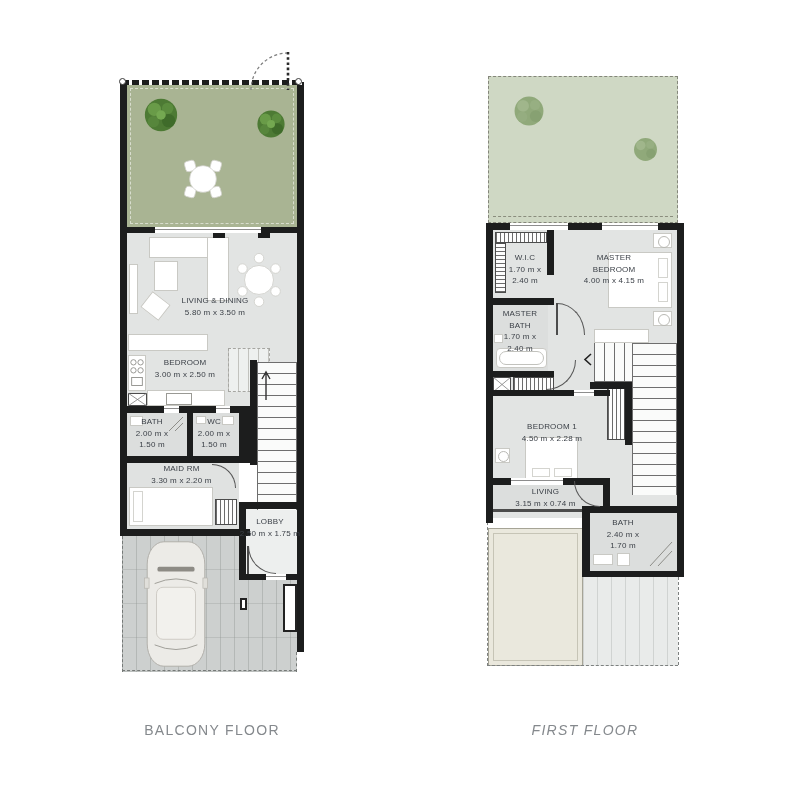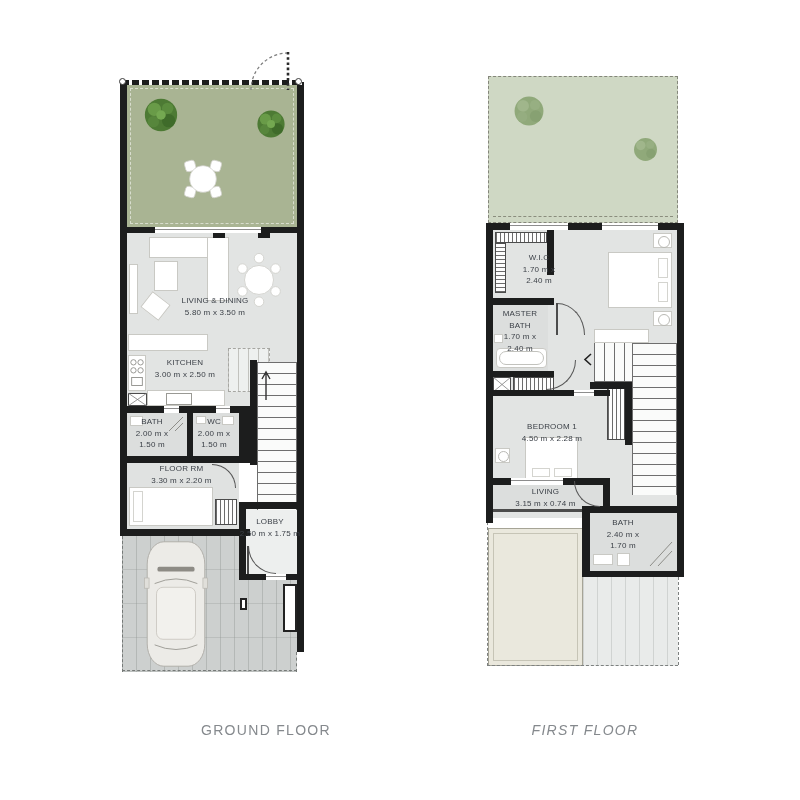--- a/index.html
+++ b/index.html
@@ -42,21 +42,21 @@
   .fence{position:absolute;height:5px;background:repeating-linear-gradient(90deg,#1c1d1d 0 7px,#fafafa 7px 10px);z-index:21;}
   .knob{position:absolute;width:7px;height:7px;border:1.4px solid #3a3a3a;border-radius:50%;background:#fff;z-index:23;box-sizing:border-box;}
   .pillow{position:absolute;background:#fff;border:1px solid #d4d4cf;box-sizing:border-box;}
   svg{display:block;}
 </style>
 </head>
 <body>
 
 <div class="canvas">
 
-  <div class="plan" style="left:120px;top:50px;width:184px;height:645px;padding-left:36px;">
+  <div class="plan" style="left:120px;top:50px;width:184px;height:645px;">
 
     <svg class="abs" style="left:128px;top:0;width:46px;height:42px;z-index:30;" viewBox="0 0 46 42">
       <path d="M3,40 A37,37 0 0 1 40,3" fill="none" stroke="#7d7d7d" stroke-width="1.2" stroke-dasharray="3 2.5"></path>
       <line x1="40" y1="2" x2="40" y2="40" stroke="#2a2a2a" stroke-width="2.6" stroke-dasharray="2.6 2.6"></line>
     </svg>
 
     <div class="fence" style="left:2px;top:30px;width:180px;"></div>
     <div class="knob" style="left:-1px;top:28px;"></div>
     <div class="knob" style="left:175px;top:28px;"></div>
     <div class="garden" style="left:7px;top:35px;width:170px;height:142px;">
@@ -133,21 +133,21 @@
     </div>
     <div class="furn" style="left:27px;top:340px;width:78px;height:16px;">
       <div class="abs" style="left:18px;top:2px;width:24px;height:10px;border:1px solid #9a9a95;"></div>
     </div>
     <svg class="abs" style="left:8px;top:343px;width:19px;height:13px;z-index:13;" viewBox="0 0 19 13" preserveAspectRatio="none">
       <rect x="0.5" y="0.5" width="18" height="12" fill="#fff" stroke="#4c4c4c"></rect>
       <path d="M0,0 L19,13 M19,0 L0,13" stroke="#7e7e7e" stroke-width="0.8"></path>
     </svg>
     <div class="abs" style="left:108px;top:298px;width:42px;height:44px;background:#eef0ef;border:1px dashed #a6a6a2;box-sizing:border-box;z-index:9;background-image:repeating-linear-gradient(90deg,transparent 0 9px,#c2c2be 9px 10px);"></div>
     <div class="label" style="left:20px;top:307px;width:90px;">
-      <span class="rname">KITCHEN</span>
+      <span class="rname">BEDROOM</span>
       <span class="rdims">3.00 m x 2.50 m</span>
     </div>
 
     <div class="wall" style="left:0;top:356px;width:130px;height:7px;"></div>
     <div class="winband" style="left:44px;top:356px;width:15px;height:7px;"></div>
     <div class="winband" style="left:96px;top:356px;width:14px;height:7px;"></div>
     <div class="room" style="left:7px;top:363px;width:60px;height:43px;background:#dcdedd;"></div>
     <div class="wall" style="left:67px;top:356px;width:6px;height:50px;"></div>
     <div class="room" style="left:73px;top:363px;width:46px;height:43px;background:#dcdedd;"></div>
     <div class="wall" style="left:119px;top:356px;width:11px;height:50px;"></div>
@@ -167,21 +167,21 @@
     </div>
 
     <div class="wall" style="left:0;top:406px;width:130px;height:7px;"></div>
     <div class="room" style="left:7px;top:413px;width:112px;height:66px;background:#e0e2e1;"></div>
     <div class="furn" style="left:9px;top:437px;width:84px;height:39px;">
       <div class="pillow" style="left:3px;top:3px;width:10px;height:31px;"></div>
     </div>
     <div class="hatchv" style="left:95px;top:449px;width:22px;height:26px;"></div>
     <div class="arc arc-tr" style="left:92px;top:414px;width:24px;height:24px;"></div>
     <div class="label" style="left:14px;top:413px;width:95px;">
-      <span class="rname">FLOOR RM</span>
+      <span class="rname">MAID RM</span>
       <span class="rdims">3.30 m x 2.20 m</span>
     </div>
     <div class="wall" style="left:0;top:479px;width:130px;height:7px;"></div>
 
     <div class="wall" style="left:130px;top:310px;width:7px;height:105px;"></div>
     <div class="stairs-h" style="left:137px;top:312px;width:40px;height:148px;"></div>
     <svg class="abs" style="left:140px;top:318px;width:12px;height:34px;z-index:15;" viewBox="0 0 12 34">
       <path d="M6,32 L6,6 M2,11 L6,4 L10,11" stroke="#333" stroke-width="1.4" fill="none"></path>
     </svg>
 
@@ -206,21 +206,21 @@
       <rect x="1" y="42" width="5" height="11" fill="#e0dfda" stroke="#b5b3ad" stroke-width="0.7"></rect>
       <rect x="64" y="42" width="5" height="11" fill="#e0dfda" stroke="#b5b3ad" stroke-width="0.7"></rect>
       <rect x="15" y="30" width="40" height="5" rx="2" fill="#8d8b85"></rect>
       <path d="M12,48 Q35,38 58,48" fill="none" stroke="#9b9993"></path>
       <rect x="14" y="52" width="42" height="56" rx="7" fill="#f2f1ed" stroke="#ccc9c3"></rect>
       <path d="M12,114 Q35,124 58,114" fill="none" stroke="#9b9993"></path>
     </svg>
     <div class="abs" style="left:120px;top:548px;width:7px;height:12px;background:#fff;border:2px solid #222;z-index:13;box-sizing:border-box;"></div>
     <div class="abs" style="left:163px;top:534px;width:14px;height:48px;background:#fff;border:2px solid #222;box-sizing:border-box;z-index:13;"></div>
 
-    <div class="title" style="top:672px;">GROUND FLOOR</div>
+    <div class="title" style="top:672px;">BALCONY FLOOR</div>
   </div>
 
   <div class="plan" style="left:486px;top:60px;width:198px;height:645px;">
 
     <div class="terrace" style="left:2px;top:16px;width:190px;height:147px;">
       <div class="terrace-inner"></div>
     </div>
     <svg class="abs" style="left:26px;top:34px;width:34px;height:34px;z-index:6;opacity:.78;" viewBox="0 0 40 40">
       <circle cx="20" cy="20" r="17" fill="#7f9c66"></circle>
         <circle cx="13" cy="14" r="7" fill="#93ad7c"></circle>
@@ -238,21 +238,21 @@
     <div class="wall" style="left:0;top:163px;width:198px;height:7px;"></div>
     <div class="winband" style="left:24px;top:163px;width:58px;height:7px;"></div>
     <div class="winband" style="left:116px;top:163px;width:56px;height:7px;"></div>
     <div class="wall" style="left:0;top:163px;width:7px;height:300px;"></div>
     <div class="wall" style="left:191px;top:163px;width:7px;height:354px;"></div>
     <div class="room" style="left:7px;top:170px;width:184px;height:288px;background:#e2e4e3;"></div>
 
     <div class="hatchv" style="left:9px;top:172px;width:52px;height:11px;"></div>
     <div class="hatchh" style="left:9px;top:183px;width:11px;height:50px;"></div>
     <div class="wall" style="left:61px;top:170px;width:7px;height:45px;"></div>
-    <div class="label" style="left:28px;top:192px;width:50px;">
+    <div class="label" style="left:14px;top:192px;width:50px;">
       <span class="rname">W.I.C</span>
       <span class="rdims" style="width:42px;margin:0 auto;">1.70 m x 2.40 m</span>
     </div>
     <div class="wall" style="left:0;top:238px;width:68px;height:7px;"></div>
 
     <div class="room" style="left:7px;top:245px;width:55px;height:66px;background:#dcdedd;"></div>
     <div class="label" style="left:6px;top:248px;width:56px;">
       <span class="rname" style="width:46px;">MASTER BATH</span>
       <span class="rdims" style="width:44px;margin:0 auto;">1.70 m x 2.40 m</span>
     </div>
@@ -271,20 +271,24 @@
       <div class="pillow" style="right:3px;top:5px;width:10px;height:20px;"></div>
       <div class="pillow" style="right:3px;bottom:5px;width:10px;height:20px;"></div>
     </div>
     <div class="furn" style="left:167px;top:173px;width:19px;height:15px;">
       <div class="abs" style="left:4px;top:2px;width:10px;height:10px;border:1px solid #b9b9b4;border-radius:50%;"></div>
     </div>
     <div class="furn" style="left:167px;top:251px;width:19px;height:15px;">
       <div class="abs" style="left:4px;top:2px;width:10px;height:10px;border:1px solid #b9b9b4;border-radius:50%;"></div>
     </div>
     <div class="furn" style="left:108px;top:269px;width:55px;height:14px;"></div>
+    <div class="label" style="left:82px;top:192px;width:92px;">
+      <span class="rname" style="width:68px;">MASTER BEDROOM</span>
+      <span class="rdims">4.00 m x 4.15 m</span>
+    </div>
     <div class="arc arc-tr" style="left:71px;top:243px;width:28px;height:32px;"></div>
     <div class="leaf" style="left:70px;top:243px;width:1.5px;height:32px;"></div>
 
     <div class="stairs-v" style="left:108px;top:278px;width:38px;height:44px;"></div>
     <div class="stairs-h" style="left:146px;top:283px;width:45px;height:152px;"></div>
     <div class="wall" style="left:104px;top:322px;width:42px;height:7px;"></div>
     <div class="wall" style="left:139px;top:322px;width:7px;height:63px;"></div>
     <svg class="abs" style="left:96px;top:292px;width:11px;height:15px;z-index:15;" viewBox="0 0 11 15">
       <path d="M9,2 L3,7.5 L9,13" stroke="#222" stroke-width="1.6" fill="none"></path>
     </svg>

